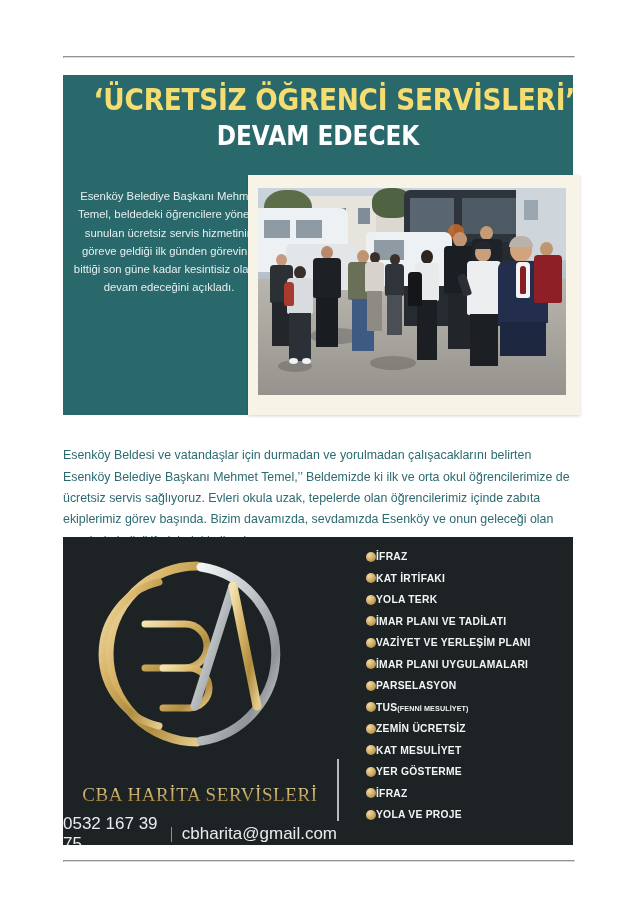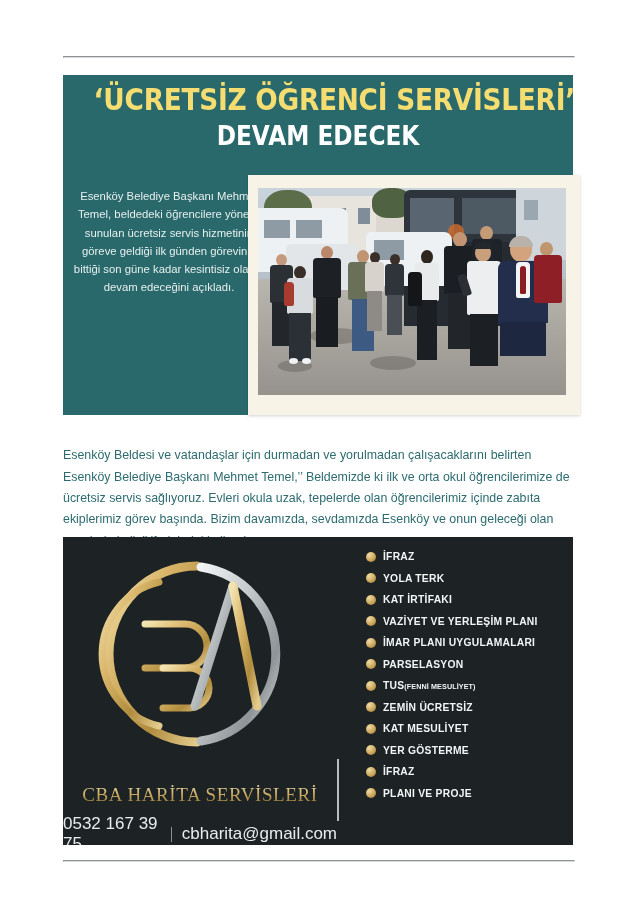--- a/index.html
+++ b/index.html
@@ -207,21 +207,20 @@
   .service-list {
     position: absolute;
     left: 303px;
     top: 9px;
     width: 205px;
   }
   .service-item {
     display: flex;
     align-items: center;
     height: 21.5px;
-    gap: 7px;
   }
   .bullet {
     width: 10px;
     height: 10px;
     border-radius: 50%;
     flex: 0 0 auto;
     background: radial-gradient(circle at 32% 28%, #f0dca6 0%, #cda85c 55%, #8c6f2e 100%);
   }
   .service-label {
     color: #f2f4f5;
@@ -405,25 +404,29 @@
 
     <div class="advert-divider"></div>
 
     <div class="service-list">
       <div class="service-item">
         <span class="bullet"></span>
         <span class="service-label">İFRAZ</span>
       </div>
       <div class="service-item">
         <span class="bullet"></span>
+        <span class="service-label">KAT İRTİFAKI</span>
+      </div>
+      <div class="service-item">
+        <span class="bullet"></span>
         <span class="service-label">YOLA TERK</span>
       </div>
       <div class="service-item">
         <span class="bullet"></span>
-        <span class="service-label">KAT İRTİFAKI</span>
+        <span class="service-label">İMAR PLANI VE TADİLATI</span>
       </div>
       <div class="service-item">
         <span class="bullet"></span>
         <span class="service-label">VAZİYET VE YERLEŞİM PLANI</span>
       </div>
       <div class="service-item">
         <span class="bullet"></span>
         <span class="service-label">İMAR PLANI UYGULAMALARI</span>
       </div>
       <div class="service-item">
@@ -445,20 +448,20 @@
       <div class="service-item">
         <span class="bullet"></span>
         <span class="service-label">YER GÖSTERME</span>
       </div>
       <div class="service-item">
         <span class="bullet"></span>
         <span class="service-label">İFRAZ</span>
       </div>
       <div class="service-item">
         <span class="bullet"></span>
-        <span class="service-label">PLANI VE PROJE</span>
+        <span class="service-label">YOLA VE PROJE</span>
       </div>
     </div>
   </div>
 
   <hr class="rule rule-bottom">
 
 </div>
 
 </body></html>

